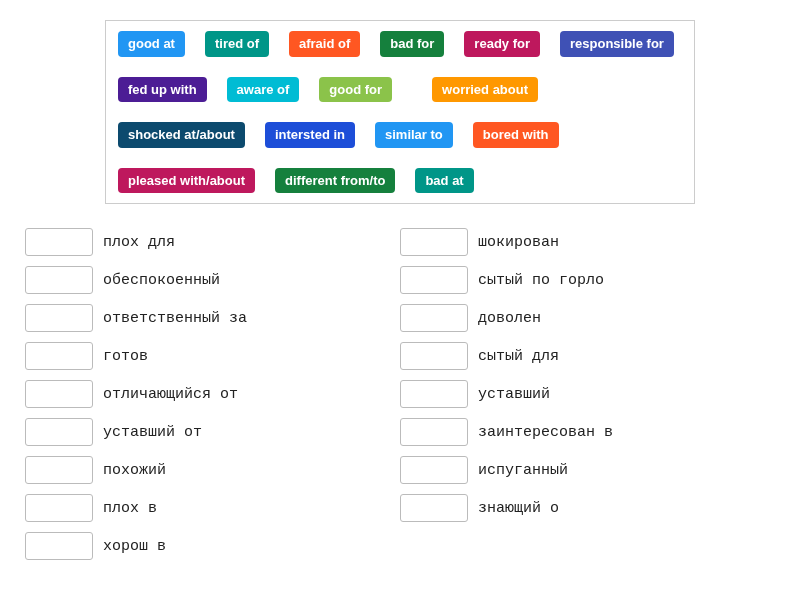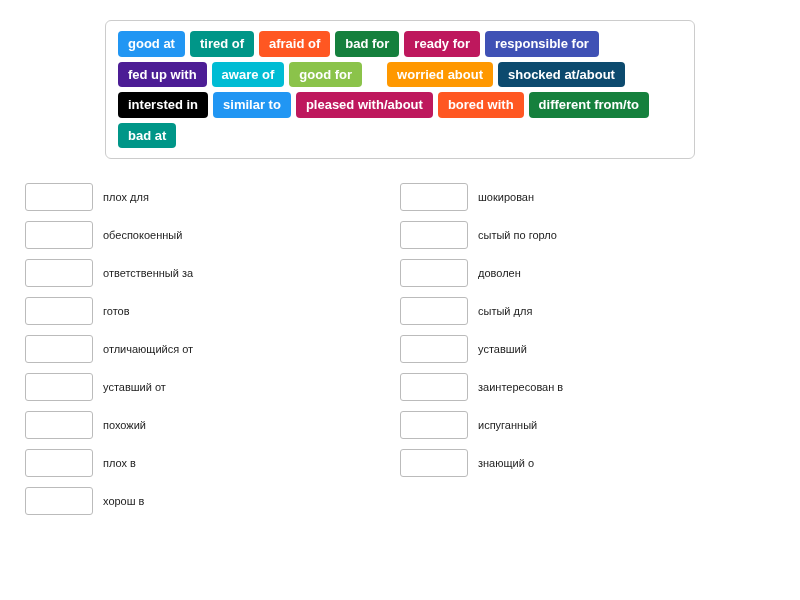--- a/index.html
+++ b/index.html
@@ -8,25 +8,25 @@
       font-family: Arial, sans-serif;
       font-size: 15px;
       color: #222;
       padding: 20px;
       width: 800px;
       min-height: 600px;
     }
 
     .tags-container {
       border: 1.5px solid #ccc;
-      border-radius: 6px;
+      border-radius: 0;
       padding: 10px 12px;
       display: flex;
       flex-wrap: wrap;
-      gap: 5px;
+      gap: 20px;
       margin: 0 auto 24px auto;
       max-width: 590px;
     }
 
     .tag {
       display: inline-flex;
       align-items: center;
       justify-content: center;
       border-radius: 4px;
       padding: 5px 10px;
@@ -42,21 +42,21 @@
     .tag-teal    { background: #009688; }
     .tag-orange  { background: #FF5722; }
     .tag-green   { background: #15803d; }
     .tag-purple  { background: #be185d; text-align: right; }
     .tag-pink    { background: #4c1d95; }
     .tag-indigo  { background: #3F51B5; }
     .tag-red     { background: #0c4a6e; }
     .tag-cyan    { background: #00BCD4; }
     .tag-lime    { background: #8BC34A; }
     .tag-amber   { background: #FF9800; margin-left: 20px; }
-    .tag-brown   { background: #000000; }
+    .tag-brown   { background: #1d4ed8; }
 
     .matching-area {
       display: flex;
       gap: 0;
       margin: 0 auto;
       max-width: 750px;
     }
 
     .column {
       flex: 1;
@@ -75,43 +75,44 @@
     .answer-box {
       width: 68px;
       height: 28px;
       border: 1.5px solid #bbb;
       border-radius: 3px;
       background: #fff;
       flex-shrink: 0;
     }
 
     .match-label {
-      font-size: 11px;
+      font-size: 15px;
       color: #222;
+      font-family: Liberation Mono, monospace;
     }
   </style>
 </head>
 <body>
 
 <div class="tags-container" id="tags-container">
     <span class="tag tag-blue">good at</span>
     <span class="tag tag-teal">tired of</span>
     <span class="tag tag-orange">afraid of</span>
     <span class="tag tag-green">bad for</span>
     <span class="tag tag-purple">ready for</span>
     <span class="tag tag-indigo">responsible for</span>
     <span class="tag tag-pink">fed up with</span>
     <span class="tag tag-cyan">aware of</span>
     <span class="tag tag-lime">good for</span>
     <span class="tag tag-amber">worried about</span>
     <span class="tag tag-red">shocked at/about</span>
     <span class="tag tag-brown">intersted in</span>
     <span class="tag tag-blue">similar to</span>
+    <span class="tag tag-orange">bored with</span>
     <span class="tag tag-purple">pleased with/about</span>
-    <span class="tag tag-orange">bored with</span>
     <span class="tag tag-green">different from/to</span>
     <span class="tag tag-teal">bad at</span>
   </div>
 
 <div class="matching-area">
   <div class="column" id="left-col">
       <div class="match-row">
         <div class="answer-box"></div>
         <span class="match-label">плох для</span>
       </div>

